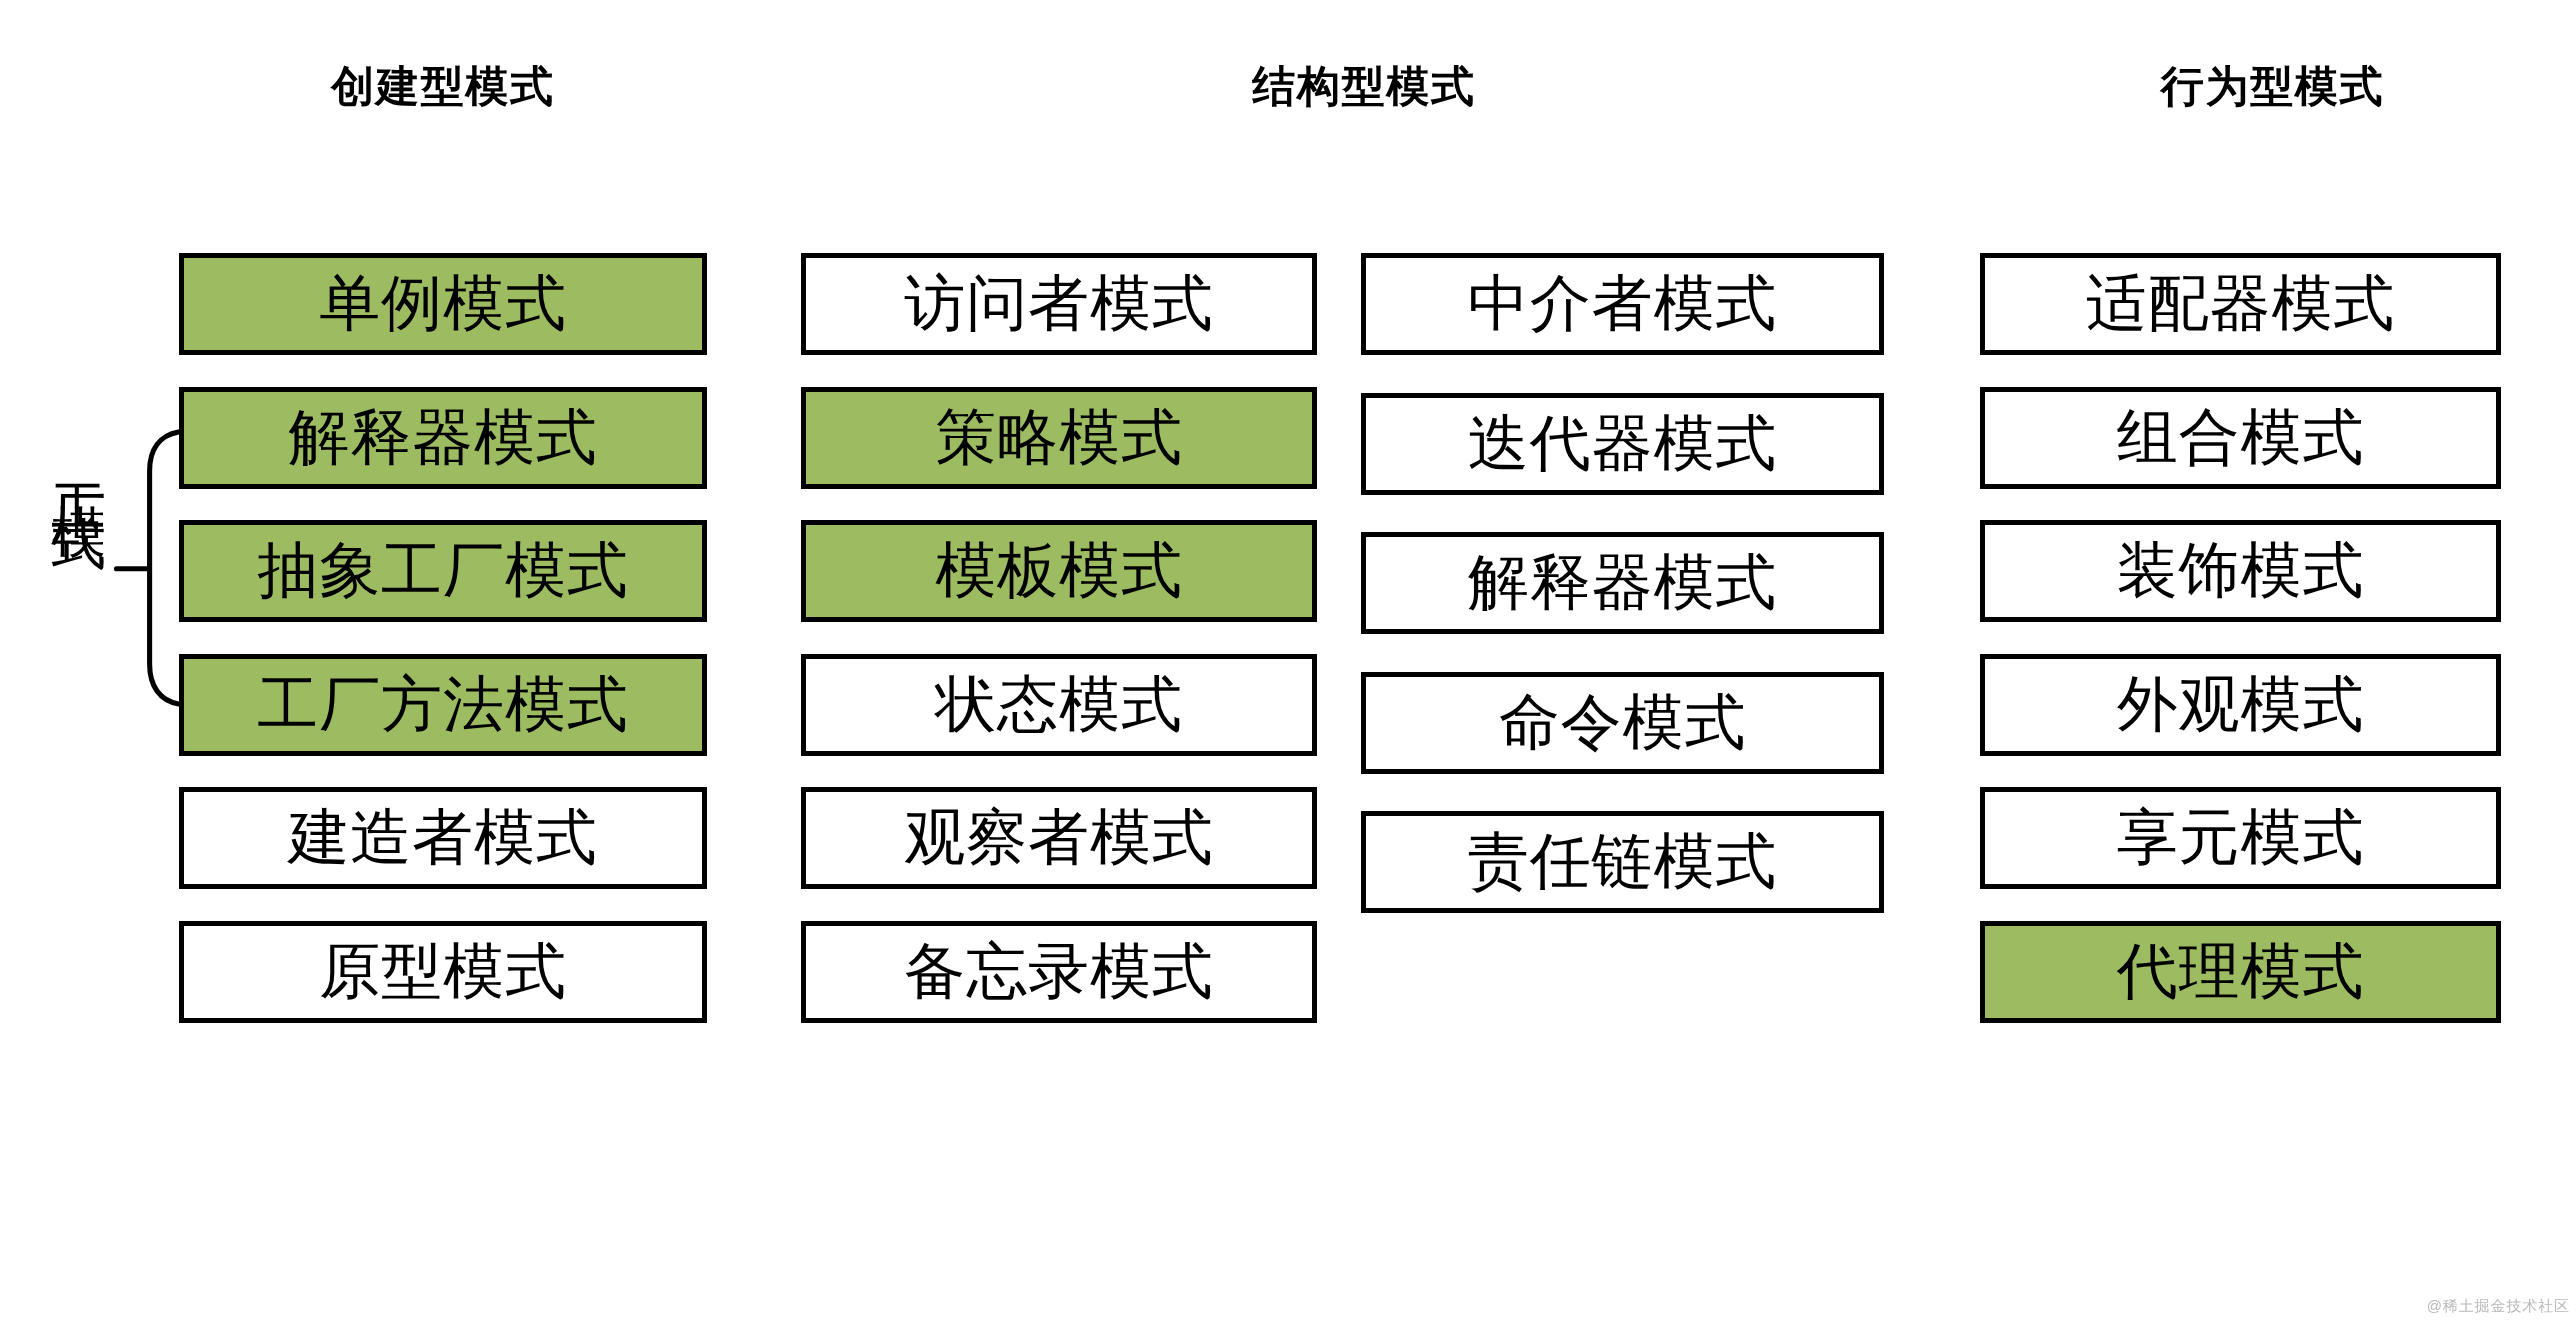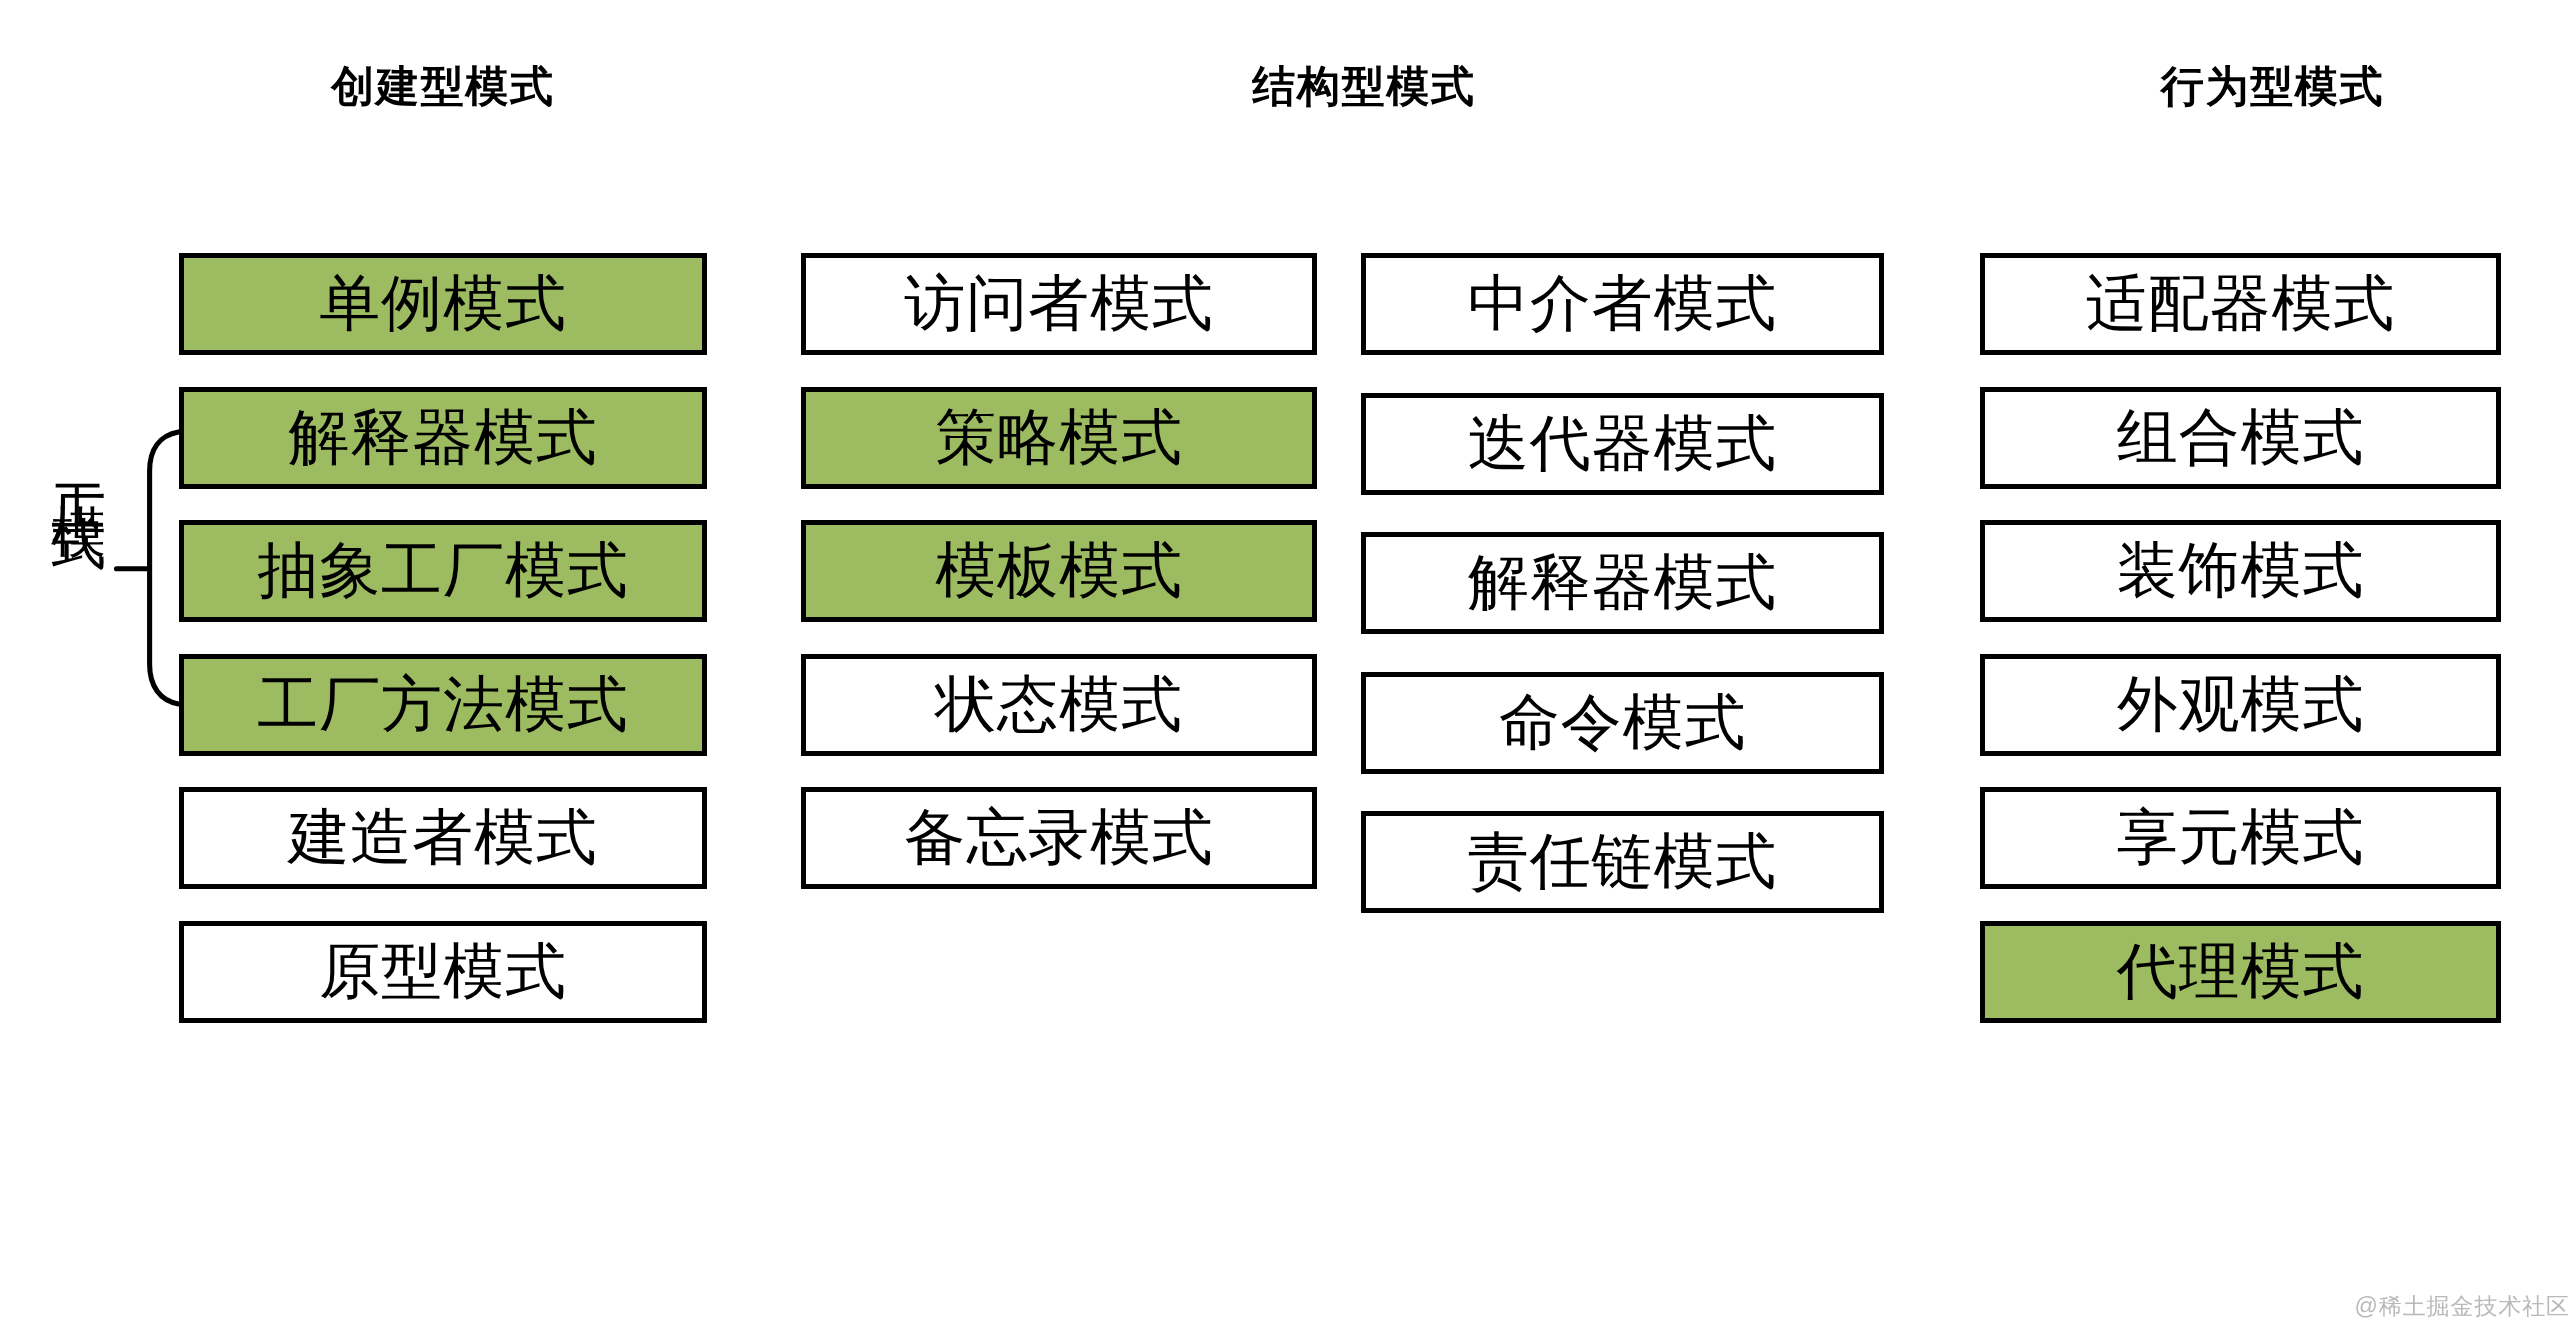--- a/index.html
+++ b/index.html
@@ -36,21 +36,21 @@
   .box.green{background:var(--highlight-fill,#9dbc61);}
   .brace{position:absolute;left:0;top:0;width:221px;height:767px;}
   .brace path{fill:none;stroke:var(--box-border,#000);stroke-width:6;stroke-linecap:round;}
   .factory-label{
     position:absolute;left:49px;top:441px;
     writing-mode:vertical-rl;text-orientation:upright;
     font-size:55px;letter-spacing:10.2px;line-height:60px;font-weight:400;
   }
   .watermark{
     position:absolute;right:6px;top:1296px;
-    font-size:23px;line-height:20.4px;letter-spacing:0.9px;
+    font-size:15px;line-height:20.4px;letter-spacing:0.9px;
     color:var(--watermark,#b9b9b9);
     white-space:nowrap;
   }
 </style>
 </head>
 <body>
 
 <div class="canvas">
 
   <div class="hdr hdr-creational">创建型模式</div>
@@ -69,20 +69,21 @@
     <div class="box green">工厂方法模式</div>
     <div class="box">建造者模式</div>
     <div class="box">原型模式</div>
   </div>
 
   <div class="col col2">
     <div class="box">访问者模式</div>
     <div class="box green">策略模式</div>
     <div class="box green">模板模式</div>
     <div class="box">状态模式</div>
+    <div class="box">观察者模式</div>
     <div class="box">备忘录模式</div>
   </div>
 
   <div class="col col3">
     <div class="box">中介者模式</div>
     <div class="box">迭代器模式</div>
     <div class="box">解释器模式</div>
     <div class="box">命令模式</div>
     <div class="box">责任链模式</div>
   </div>

